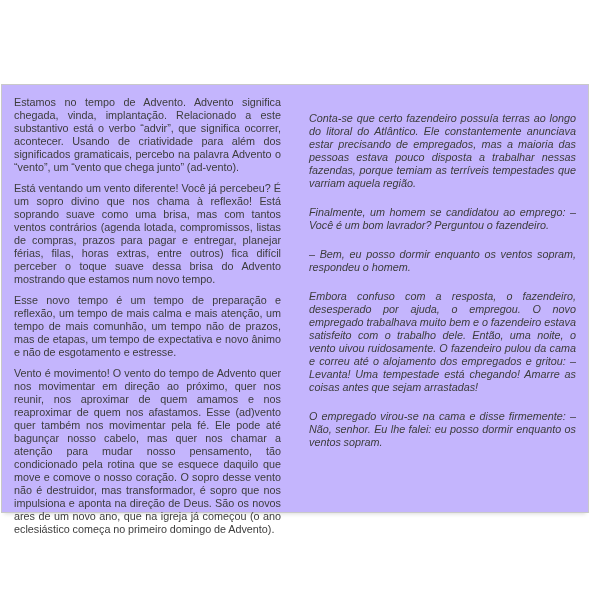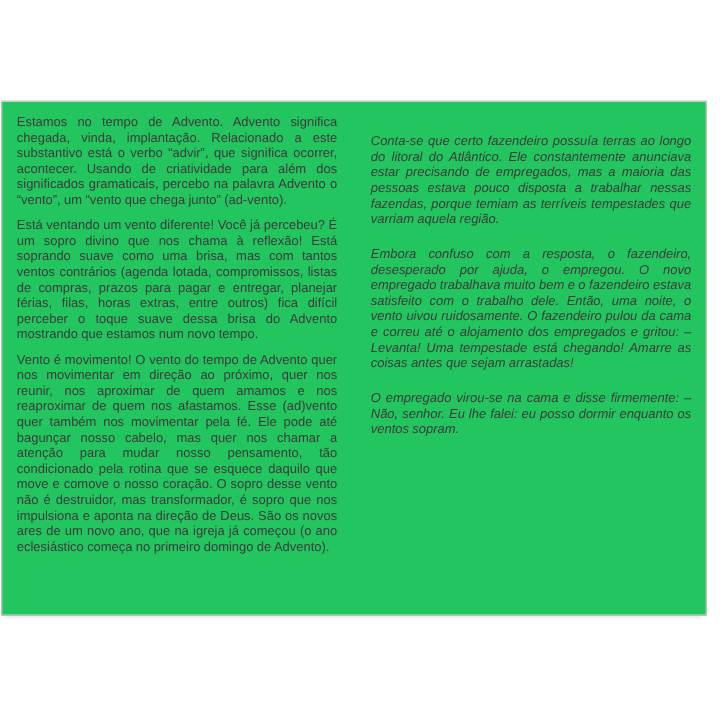--- a/index.html
+++ b/index.html
@@ -17,21 +17,21 @@
     background: #ffffff;
     overflow: hidden;
   }
   .content-card {
     position: absolute;
     left: 1px;
     top: 84px;
     width: 588px;
     height: 429px;
     box-sizing: border-box;
-    background: #22c55e;
+    background: #c4b5fd;
     border: 1px solid #c9c9c9;
     box-shadow: 0 4px 4px -3px rgba(0,0,0,0.14);
     padding: 11px 12px 8px 12px;
     display: flex;
     gap: 28px;
   }
   .col {
     flex: 1 1 0;
     min-width: 0;
     text-align: justify;
@@ -65,27 +65,30 @@
 </style>
 </head>
 <body>
 
 <div class="page">
   <div class="content-card">
 
     <div class="col">
       <p>Estamos no tempo de Advento. Advento significa chegada, vinda, implantação. Relacionado a este substantivo está o verbo “advir”, que significa ocorrer, acontecer. Usando de criatividade para além dos significados gramaticais, percebo na palavra Advento o “vento”, um “vento que chega junto” (ad-vento).</p>
       <p>Está ventando um vento diferente! Você já percebeu? É um sopro divino que nos chama à reflexão! Está soprando suave como uma brisa, mas com tantos ventos contrários (agenda lotada, compromissos, listas de compras, prazos para pagar e entregar, planejar férias, filas, horas extras, entre outros) fica difícil perceber o toque suave dessa brisa do Advento mostrando que estamos num novo tempo.</p>
+      <p>Esse novo tempo é um tempo de preparação e reflexão, um tempo de mais calma e mais atenção, um tempo de mais comunhão, um tempo não de prazos, mas de etapas, um tempo de expectativa e novo ânimo e não de esgotamento e estresse.</p>
       <p>Vento é movimento! O vento do tempo de Advento quer nos movimentar em direção ao próximo, quer nos reunir, nos aproximar de quem amamos e nos reaproximar de quem nos afastamos. Esse (ad)vento quer também nos movimentar pela fé. Ele pode até bagunçar nosso cabelo, mas quer nos chamar a atenção para mudar nosso pensamento, tão condicionado pela rotina que se esquece daquilo que move e comove o nosso coração. O sopro desse vento não é destruidor, mas transformador, é sopro que nos impulsiona e aponta na direção de Deus. São os novos ares de um novo ano, que na igreja já começou (o ano eclesiástico começa no primeiro domingo de Advento).</p>
     </div>
 
     <div class="col">
 
 
       <div class="story">
         <p>Conta-se que certo fazendeiro possuía terras ao longo do litoral do Atlântico. Ele constantemente anunciava estar precisando de empregados, mas a maioria das pessoas estava pouco disposta a trabalhar nessas fazendas, porque temiam as terríveis tempestades que varriam aquela região.</p>
+        <p>Finalmente, um homem se candidatou ao emprego: – Você é um bom lavrador? Perguntou o fazendeiro.</p>
+        <p>– Bem, eu posso dormir enquanto os ventos sopram, respondeu o homem.</p>
         <p>Embora confuso com a resposta, o fazendeiro, desesperado por ajuda, o empregou. O novo empregado trabalhava muito bem e o fazendeiro estava satisfeito com o trabalho dele. Então, uma noite, o vento uivou ruidosamente. O fazendeiro pulou da cama e correu até o alojamento dos empregados e gritou: – Levanta! Uma tempestade está chegando! Amarre as coisas antes que sejam arrastadas!</p>
         <p>O empregado virou-se na cama e disse firmemente: – Não, senhor. Eu lhe falei: eu posso dormir enquanto os ventos sopram.</p>
       </div>
     </div>
 
   </div>
 </div>
 
 </body></html>

